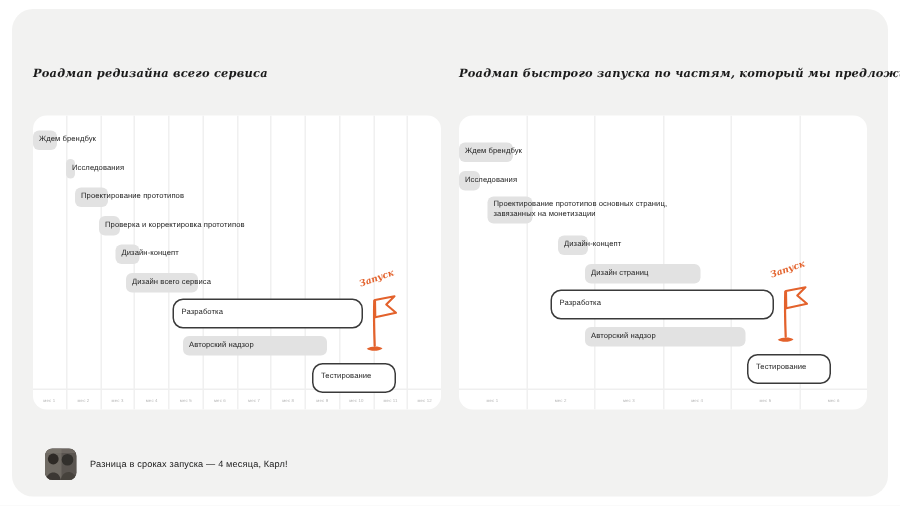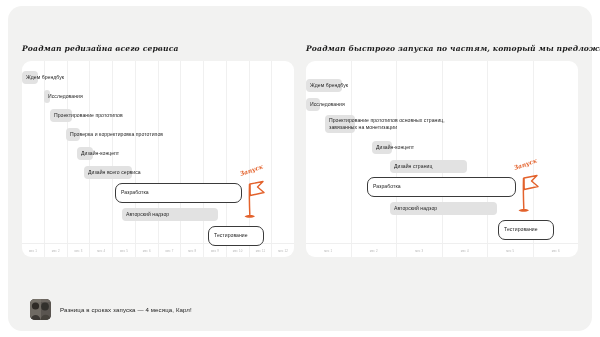--- a/index.html
+++ b/index.html
@@ -38,21 +38,21 @@
   .panel-right { left: 306px; width: 272px; }
 
   .panel-title {
     font-family: "DejaVu Serif", "Liberation Serif", serif;
     font-style: italic;
     font-weight: 700;
     font-size: 7.6px;
     letter-spacing: 0.15px;
     color: #1b1b1b;
     white-space: nowrap;
-    margin-bottom: 8px;
+    margin-bottom: 24px;
   }
 
   .chart {
     position: relative;
     background: #ffffff;
     border-radius: 9px;
     height: 196px;
     overflow: hidden;
   }
 

